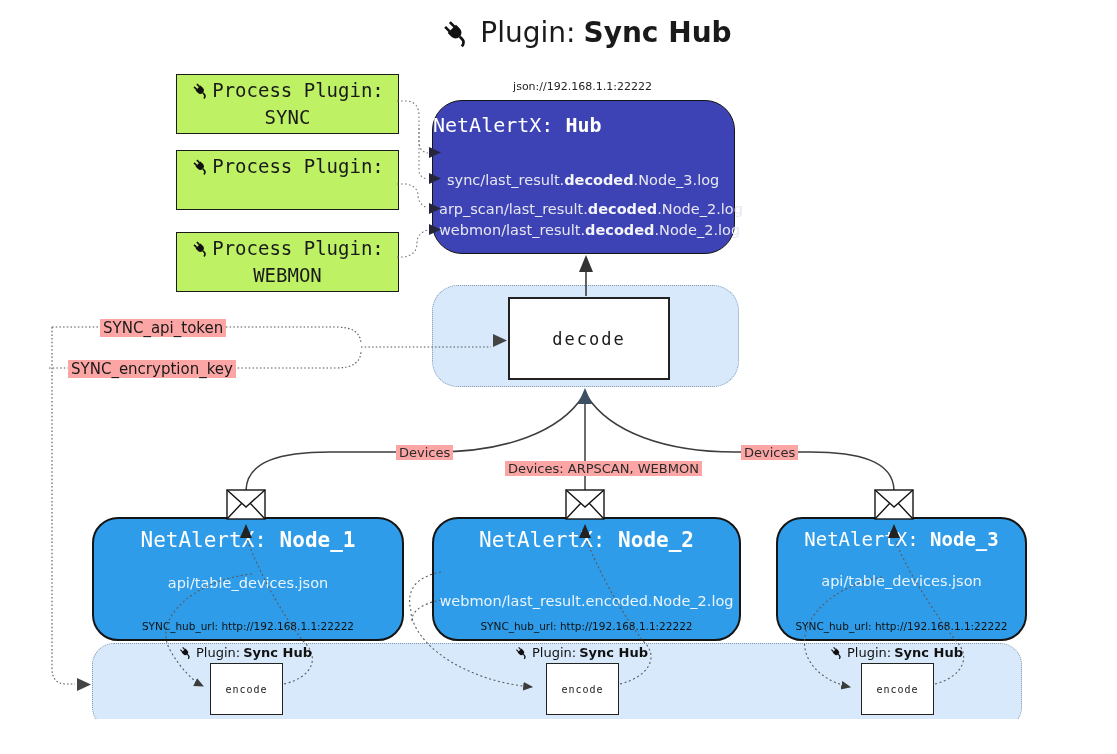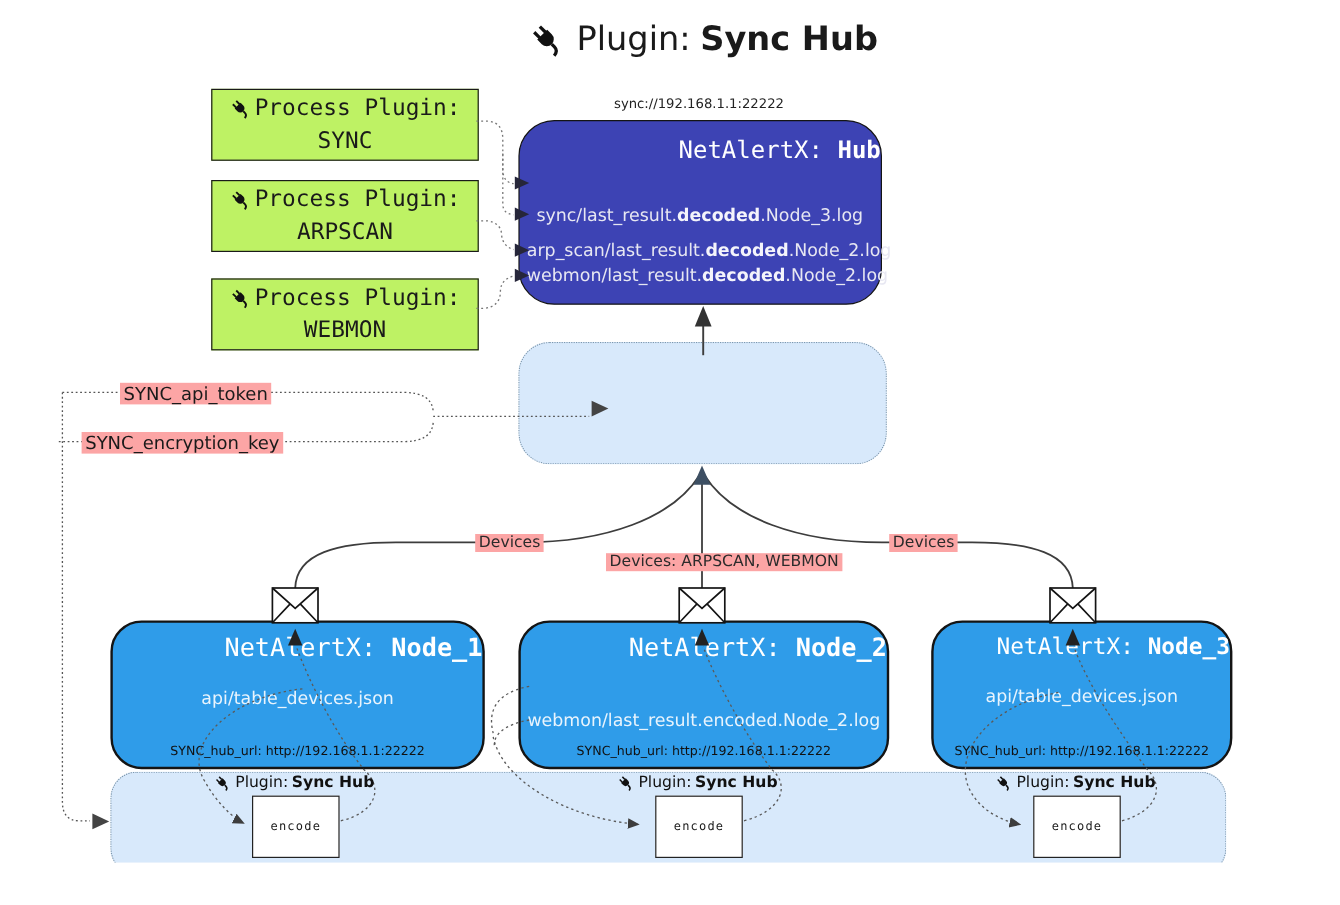--- a/index.html
+++ b/index.html
@@ -16,41 +16,41 @@
   .pbox{position:absolute;left:176px;width:221px;height:58px;background:#bef264;
         border:1.6px solid #1a1a1a;z-index:1;text-align:center;
         font-size:19px;line-height:27px;}
   .pbox .row1{display:flex;justify-content:center;align-items:center;gap:2px;margin-top:2px;}
 
   
   .hub-url{position:absolute;left:432px;width:301px;top:80px;text-align:center;
            font-size:11px;color:#222;z-index:1;}
   .hub{position:absolute;left:432px;top:100px;width:301px;height:152px;background:var(--hub-bg);
        border:1.6px solid #141414;border-radius:30px;z-index:1;color:var(--hub-text);}
-  .hub-title{position:absolute;left:0;right:0;top:12px;text-align:right;font-size:20px;color:#ffffff;padding-left:28px;}
+  .hub-title{position:absolute;left:0;right:0;top:12px;text-align:left;font-size:20px;color:#ffffff;}
   .hub-title .bold{font-weight:bold;}
   .hublog{position:absolute;font-size:14.5px;white-space:nowrap;color:var(--hub-text);}
   .hublog b{font-weight:bold;color:#f4f4fb;}
 
   
   .panel{position:absolute;background:var(--panel-bg);border:1.6px dotted var(--panel-border);z-index:1;}
   .decode-panel{left:432px;top:285px;width:305px;height:100px;border-radius:26px;}
   .codebox{position:absolute;background:#fff;border:2px solid #222;z-index:1;display:flex;
            align-items:center;justify-content:center;}
   .decode-box{left:508px;top:297px;width:158px;height:79px;font-size:17px;letter-spacing:2px;}
 
   
   .lbl{position:absolute;background:#fca5a5;padding:0 3px;z-index:3;white-space:nowrap;}
   .settings-lbl{font-size:15px;color:#1a1a1a;}
   .edge-lbl{font-size:13px;color:#2b2b2b;}
 
   
   .node{position:absolute;top:517px;height:120px;background:var(--node-bg);
         border:2px solid #141414;border-radius:26px;z-index:1;color:#fff;}
-  .node-title{position:absolute;left:0;right:0;top:9px;text-align:right;font-size:21px;color:#ffffff;white-space:nowrap;}
+  .node-title{position:absolute;left:0;right:0;top:9px;text-align:center;font-size:21px;color:#ffffff;white-space:nowrap;}
   .node-title .bold{font-weight:bold;}
   .node-file{position:absolute;left:0;right:0;text-align:center;font-size:14.5px;
              color:var(--node-text);white-space:nowrap;}
   .node-url{position:absolute;left:0;right:0;bottom:7px;text-align:center;font-size:10.5px;
             color:#111;white-space:nowrap;}
 
   
   .band{left:92px;top:643px;width:928px;height:84px;border-radius:22px;}
   .enc-label{position:absolute;top:645px;width:190px;display:flex;justify-content:center;
              align-items:center;gap:3px;font-size:13px;color:#111;z-index:3;white-space:nowrap;}
@@ -93,50 +93,52 @@
       </div>
     <div>SYNC</div>
   </div>
   <div class="pbox mono" style="top:150px;">
     <div class="row1">
         <svg class="plug" width="19" height="19">
           <use href="#plug"></use>
         </svg>
       <span>Process Plugin:</span>
       </div>
-    <div>ARPSCAN</div>
   </div>
   <div class="pbox mono" style="top:232px;">
     <div class="row1">
         <svg class="plug" width="19" height="19">
           <use href="#plug"></use>
         </svg>
       <span>Process Plugin:</span>
       </div>
     <div>WEBMON</div>
   </div>
 
-  <div class="hub-url">sync://192.168.1.1:22222</div>
+  <div class="hub-url">json://192.168.1.1:22222</div>
   <div class="hub">
     <div class="hub-title mono">
       <span>NetAlertX:</span>
       <span class="bold">Hub</span>
     </div>
     <div class="hublog" style="left:14px;top:71px;">
       <span>sync/last_result.</span><b>decoded</b><span>.Node_3.log</span>
     </div>
     <div class="hublog" style="left:6px;top:100px;">
       <span>arp_scan/last_result.</span><b>decoded</b><span>.Node_2.log</span>
     </div>
     <div class="hublog" style="left:6px;top:121px;">
       <span>webmon/last_result.</span><b>decoded</b><span>.Node_2.log</span>
     </div>
   </div>
 
   <div class="panel decode-panel"></div>
+  <div class="codebox decode-box mono">
+    <span>decode</span>
+  </div>
 
   <div class="lbl settings-lbl" style="left:100px;top:319px;">SYNC_api_token</div>
   <div class="lbl settings-lbl" style="left:68px;top:360px;">SYNC_encryption_key</div>
 
   <div class="lbl edge-lbl" style="left:396px;top:445px;">Devices</div>
   <div class="lbl edge-lbl" style="left:505px;top:461px;">Devices: ARPSCAN, WEBMON</div>
   <div class="lbl edge-lbl" style="left:741px;top:445px;">Devices</div>
 
   <div class="node" style="left:92px;width:308px;">
     <div class="node-title mono">

